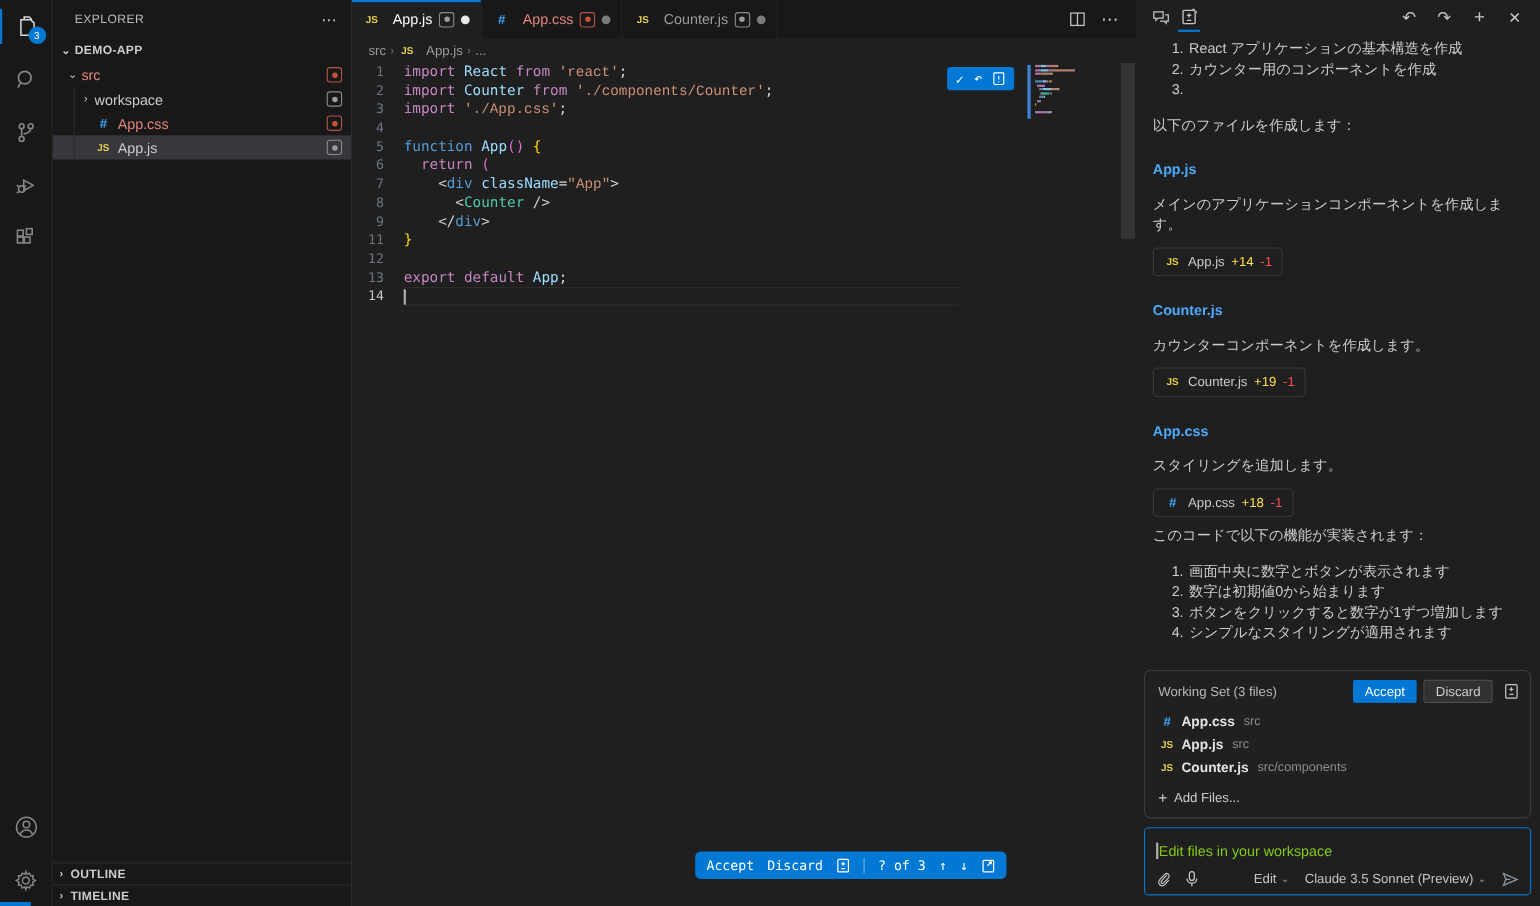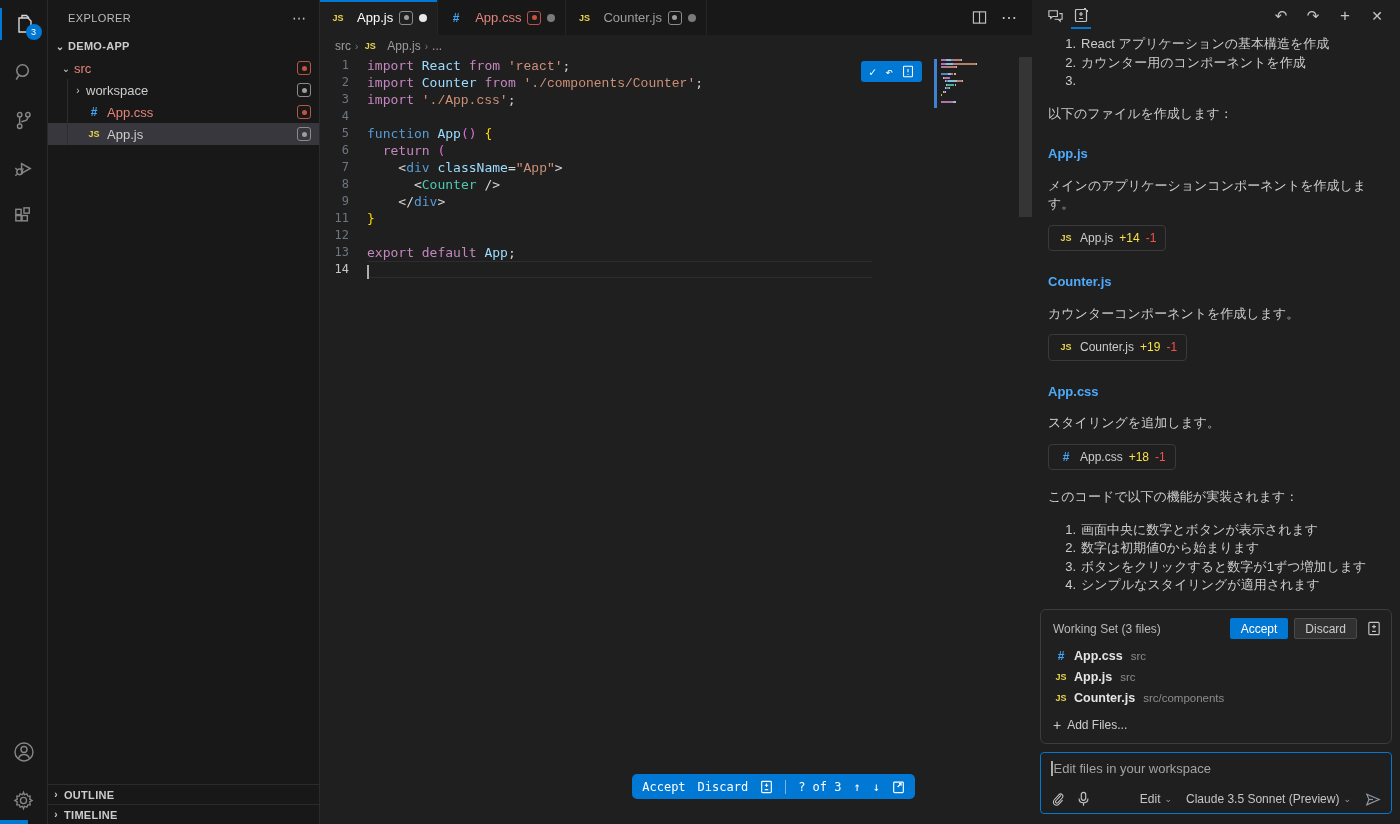--- a/index.html
+++ b/index.html
@@ -101,21 +101,21 @@
   .btn { font-size:12px; border-radius:2px; padding:2.5px 10px; cursor:pointer; border:1px solid transparent; }
   .btn.primary { background:#0078d4; color:#ffffff; }
   .btn.secondary { background:#313131; color:#cccccc; border-color:#4a4a4a; }
   .ws-icon { color:#c5c5c5; margin-left:4px; cursor:pointer; display:flex; }
   .ws-row { display:flex; align-items:center; padding:3.5px 12px; cursor:pointer; }
   .ws-row .wsname { font-weight:bold; font-size:12.5px; color:#e4e4e4; margin-right:8px; }
   .ws-row .wspath { font-size:11.5px; color:#8c8c8c; }
   .ws-add { display:flex; align-items:center; gap:6px; padding:9px 12px 6px 12px; font-size:12px; color:#cccccc; cursor:pointer; }
 
   .chat-input { flex-shrink:0; margin:2px 8px 10px 8px; border:1px solid #0078d4; border-radius:4px; background:#1f1f1f; padding:8px 10px 6px 10px; }
-  .ci-placeholder { font-size:13px; color:#a3a3a3; display:flex; align-items:flex-start; height:20px; }
+  .ci-placeholder { font-size:13px; color:#84cc16; display:flex; align-items:flex-end; height:20px; }
   .ci-row { display:flex; align-items:center; margin-top:10px; color:#c5c5c5; }
   .ci-icons { display:flex; gap:12px; align-items:center; }
   .ci-right { margin-left:auto; display:flex; align-items:center; gap:14px; font-size:12px; }
   .dd { display:flex; align-items:center; gap:4px; cursor:pointer; }
   .dd .chevdn { font-size:9px; color:#9a9a9a; }
   svg { display:block; }
 </style>
 </head>
 <body>
 
@@ -426,21 +426,21 @@
 
       <div class="chat-h4">App.css</div>
       <div class="sec-desc">スタイリングを追加します。</div>
       <span class="chip">
         <span class="ficon css">#</span>
         <span>App.css</span>
         <span class="add">+18</span>
         <span class="del">-1</span>
       </span>
 
-      <div class="chat-p" style="margin-top:18px;">このコードで以下の機能が実装されます：</div>
+      <div class="chat-p" style="margin-top:8px;">このコードで以下の機能が実装されます：</div>
       <div class="num-list">
         <div class="num-item">
             <span class="num">1.</span>
             <span>画面中央に数字とボタンが表示されます</span>
           </div>
         <div class="num-item">
             <span class="num">2.</span>
             <span>数字は初期値0から始まります</span>
           </div>
         <div class="num-item">

